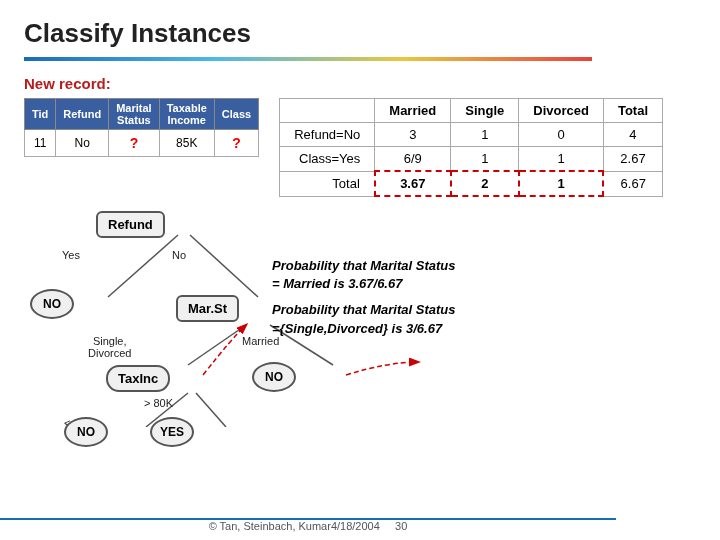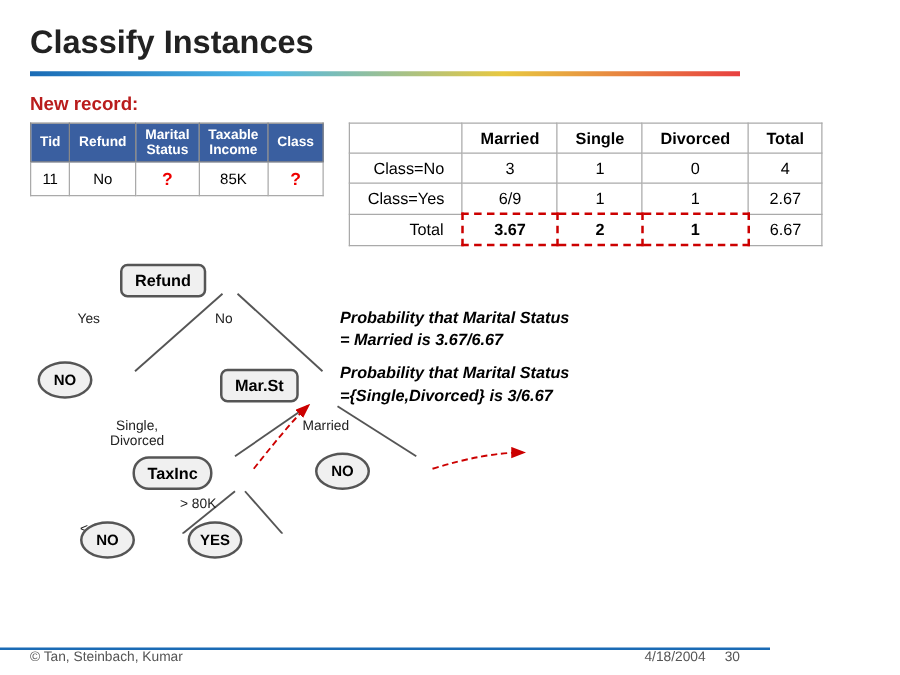--- a/index.html
+++ b/index.html
@@ -166,21 +166,21 @@
       font-style: italic;
     }
 
     
     .footer {
       position: absolute;
       bottom: 8px;
       left: 0;
       right: 0;
       display: flex;
-      justify-content: space-between;
+      justify-content: center;
       align-items: center;
       padding: 0 24px;
       font-size: 11px;
       color: #555;
       border-top: 2px solid #1a6bb5;
     }
     .footer-mid {
       text-align: center;
     }
   </style>
@@ -225,21 +225,21 @@
           <tr>
             <th></th>
             <th>Married</th>
             <th>Single</th>
             <th>Divorced</th>
             <th>Total</th>
           </tr>
         </thead>
         <tbody>
           <tr>
-            <td class="row-label">Class=No</td>
+            <td class="row-label">Refund=No</td>
             <td>3</td>
             <td>1</td>
             <td>0</td>
             <td>4</td>
           </tr>
           <tr>
             <td class="row-label">Class=Yes</td>
             <td>6/9</td>
             <td>1</td>
             <td>1</td>
@@ -315,21 +315,21 @@
     <div class="edge-label" style="left:120px; top:190px;">&gt; 80K</div>
 
     <div class="node-oval" style="left:40px; top:210px;">
       <span>NO</span>
     </div>
 
     <div class="node-oval" style="left:126px; top:210px;">
       <span>YES</span>
     </div>
 
-    <div class="prob-section" style="right:10px; top:38px; width:310px;">
+    <div class="prob-section" style="right:10px; top:50px; width:310px;">
       <div class="prob-line">
         <strong>Probability that Marital Status<br>= Married is 3.67/6.67</strong>
       </div>
       <div class="prob-line">
         <strong>Probability that Marital Status<br>={Single,Divorced} is 3/6.67</strong>
       </div>
     </div>
   </div>
 
   <div class="footer">

